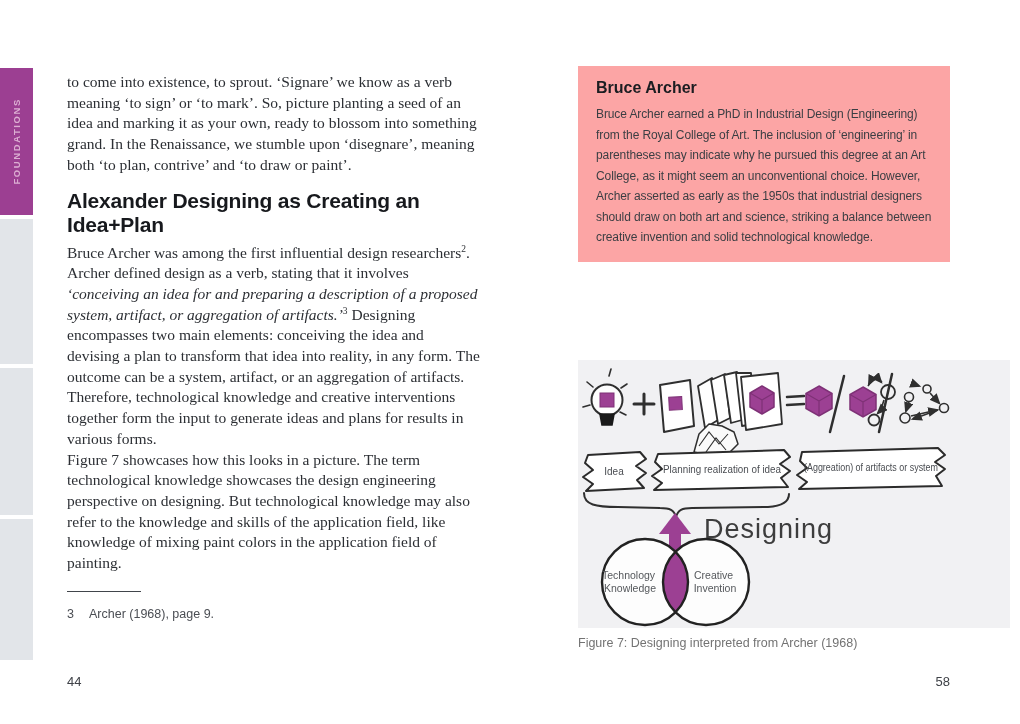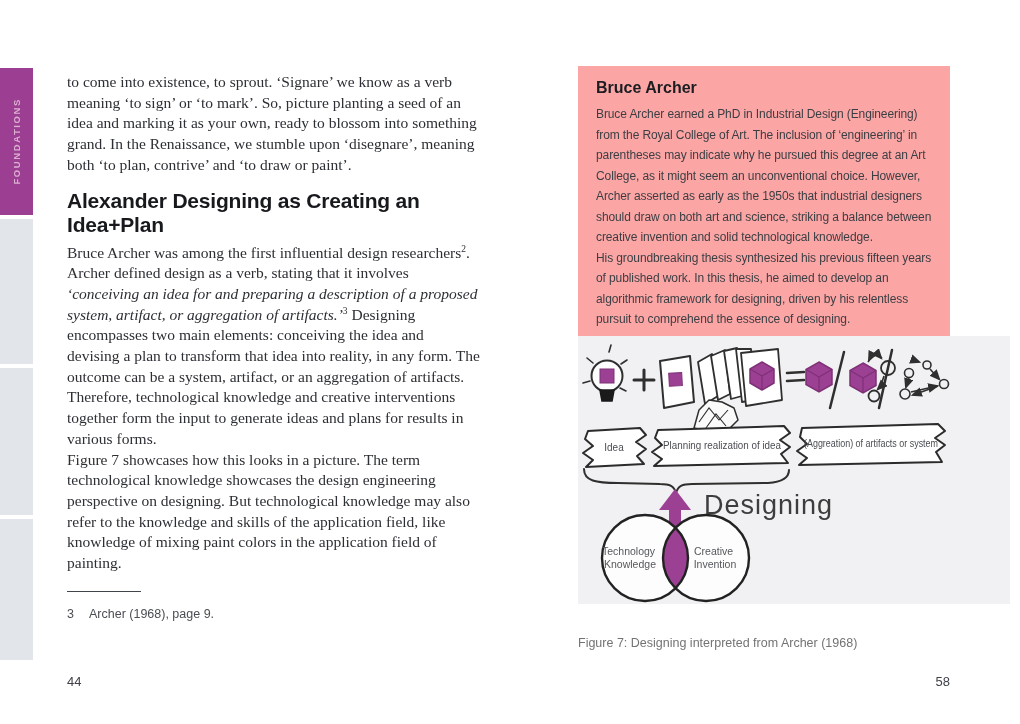--- a/index.html
+++ b/index.html
@@ -30,21 +30,21 @@
   .pagenum{position:absolute;top:674px;font-size:13px;color:#3e4147;}
   .pagenum-left{left:67px;}
   .pagenum-right{left:578px;width:372px;text-align:right;}
 
   
   .info-box{position:absolute;left:578px;top:66px;width:372px;box-sizing:border-box;
             background:#fca5a5;padding:13px 18px 14px 18px;color:#3b3e43;}
   .info-box h3{margin:0 0 7px 0;font-size:16px;font-weight:bold;color:#1b1d21;font-stretch:condensed;}
   .info-box p{margin:0;font-size:12px;line-height:20.5px;letter-spacing:-0.1px;}
 
-  .figure-panel{position:absolute;left:578px;top:336px;width:432px;height:268px;background:#f1f1f3;}
+  .figure-panel{position:absolute;left:578px;top:360px;width:432px;height:268px;background:#f1f1f3;}
   .figure-caption{position:absolute;left:578px;top:636px;font-size:12.5px;color:#737373;}
 </style>
 </head>
 <body>
 
 <div id="spread">
 
   <div class="side-tab">
     <span>FOUNDATIONS</span>
   </div>
@@ -58,21 +58,20 @@
     <p class="serif"><span>Bruce Archer was among the first influential design researchers</span><sup>2</sup><span>. Archer defined design as a verb, stating that it involves </span><span class="it">‘conceiving an idea for and preparing a description of a proposed system, artifact, or aggregation of artifacts.’</span><sup>3</sup><span> Designing encompasses two main elements: conceiving the idea and devising a plan to transform that idea into reality, in any form. The outcome can be a system, artifact, or an aggregation of artifacts. Therefore, technological knowledge and creative interventions together form the input to generate ideas and plans for results in various forms.</span></p>
     <p class="serif">Figure 7 showcases how this looks in a picture. The term technological knowledge showcases the design engineering perspective on designing. But technological knowledge may also refer to the knowledge and skills of the application field, like knowledge of mixing paint colors in the application field of painting.</p>
     <hr class="fn-rule">
     <p class="footnote"><span class="marker">3</span><span>Archer (1968), page 9.</span></p>
   </div>
   <div class="pagenum pagenum-left">44</div>
 
   <div class="info-box">
     <h3>Bruce Archer</h3>
     <p>Bruce Archer earned a PhD in Industrial Design (Engineering) from the Royal College of Art. The inclusion of ‘engineering’ in parentheses may indicate why he pursued this degree at an Art College, as it might seem an unconventional choice. However, Archer asserted as early as the 1950s that industrial designers should draw on both art and science, striking a balance between creative invention and solid technological knowledge.</p>
-    <p>His groundbreaking thesis synthesized his previous fifteen years of published work. In this thesis, he aimed to develop an algorithmic framework for designing, driven by his relentless pursuit to comprehend the essence of designing.</p>
   </div>
 
   <div class="figure-panel">
     <svg width="372" height="268" viewBox="0 0 372 268">
       <defs>
         <marker id="ah" markerWidth="8" markerHeight="8" refX="5.5" refY="3" orient="auto">
           <path d="M0,0 L7,3 L0,6 Z" fill="#2f2f2f"></path>
         </marker>
       </defs>
 

